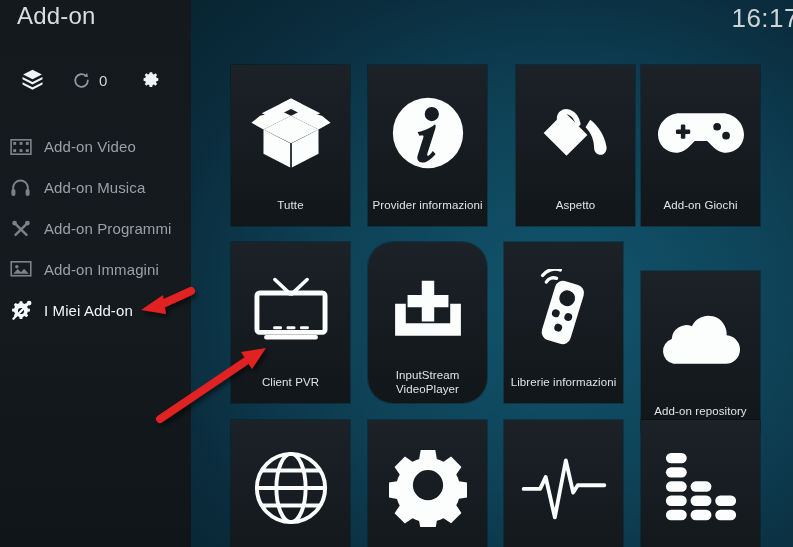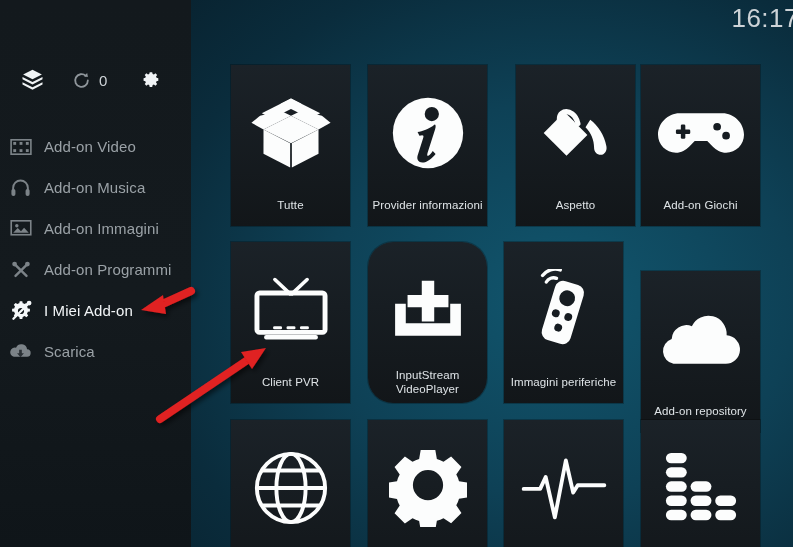--- a/index.html
+++ b/index.html
@@ -79,20 +79,21 @@
 </style>
 </head>
 <body>
 
 <div id="screen">
 
   <div id="clock">16:17</div>
 
   <div id="sidebar">
 
+    <div id="page-title">Add-on</div>
 
     <div id="toolbar">
 
       <div class="tb-item tb-box">
         <span>
           <svg width="25" height="25" viewBox="0 0 24 24">
             <path fill="#f0f3f5" d="M12 1.6 3 6.2l9 4.6 9-4.6z"></path>
             <path fill="#f0f3f5" d="M2.4 8.6v2.3l9.6 4.9 9.6-4.9V8.6l-9.6 4.8z"></path>
             <path fill="#f0f3f5" d="M2.4 13.6v2.3l9.6 4.9 9.6-4.9v-2.3l-9.6 4.8z"></path>
           </svg>
@@ -143,65 +144,56 @@
             <path fill="none" stroke="#7c8388" stroke-width="2.2" d="M3.6 15.5v-3.2a8.4 8.4 0 0 1 16.8 0v3.2"></path>
             <rect x="1.6" y="13.6" width="4.6" height="8" rx="2.2" fill="#7c8388"></rect>
             <rect x="17.8" y="13.6" width="4.6" height="8" rx="2.2" fill="#7c8388"></rect>
           </svg>
         </span>
         <span class="menu-label">Add-on Musica</span>
       </div>
 
       <div class="menu-item">
         <span class="menu-ico">
-          <svg width="22" height="19" viewBox="0 0 24 21">
-            <rect x="1.2" y="2" width="21.6" height="15.4" fill="none" stroke="#7c8388" stroke-width="1.8"></rect>
-            <circle cx="7.4" cy="7.4" r="1.9" fill="#7c8388"></circle>
-            <path fill="#7c8388" d="M3.4 15.2l5-5.2 3.6 3.6 3.4-3.8 5.2 5.4z"></path>
-          </svg>
-        </span>
-        <span class="menu-label">Add-on Immagini</span>
-      </div>
-
-      <div class="menu-item">
-        <span class="menu-ico">
           <svg width="22" height="22" viewBox="0 0 24 24">
             <g stroke="#7c8388" stroke-width="2.6" stroke-linecap="round">
               <path d="M5 5.5l13 13"></path>
               <path d="M19 5.5l-13 13"></path>
             </g>
             <circle cx="5" cy="5.5" r="2.6" fill="#7c8388"></circle>
             <circle cx="19" cy="5.5" r="2.6" fill="#7c8388"></circle>
           </svg>
         </span>
         <span class="menu-label">Add-on Programmi</span>
       </div>
 
+      <div class="menu-item">
+        <span class="menu-ico">
+          <svg width="22" height="19" viewBox="0 0 24 21">
+            <rect x="1.2" y="2" width="21.6" height="15.4" fill="none" stroke="#7c8388" stroke-width="1.8"></rect>
+            <circle cx="7.4" cy="7.4" r="1.9" fill="#7c8388"></circle>
+            <path fill="#7c8388" d="M3.4 15.2l5-5.2 3.6 3.6 3.4-3.8 5.2 5.4z"></path>
+          </svg>
+        </span>
+        <span class="menu-label">Add-on Immagini</span>
+      </div>
+
       <div class="menu-item selected">
         <span class="menu-ico">
           <svg width="24" height="24" viewBox="0 0 24 24">
             <path fill="#f5f8fa" d="M13.3 2.2h-2.6l-.4 2.1c-.7.2-1.3.4-1.9.8L6.6 3.9 4.8 5.7l1.2 1.8c-.4.6-.6 1.2-.8 1.9l-2.1.4v2.6l2.1.4c.2.7.4 1.3.8 1.9l-1.2 1.8 1.8 1.8 1.8-1.2c.6.4 1.2.6 1.9.8l.4 2.1h2.6l.4-2.1c.7-.2 1.3-.4 1.9-.8l1.8 1.2 1.8-1.8-1.2-1.8c.4-.6.6-1.2.8-1.9l2.1-.4v-2.6l-2.1-.4c-.2-.7-.4-1.3-.8-1.9l1.2-1.8-1.8-1.8-1.8 1.2c-.6-.4-1.2-.6-1.9-.8zM12 15.1a3.1 3.1 0 1 1 0-6.2 3.1 3.1 0 0 1 0 6.2z"></path>
             <g stroke="#f5f8fa" stroke-width="2.3" stroke-linecap="round">
               <path d="M4.4 19.8L19.4 4.8"></path>
             </g>
             <circle cx="20.1" cy="4.1" r="2.4" fill="#f5f8fa"></circle>
           </svg>
         </span>
         <span class="menu-label">I Miei Add-on</span>
       </div>
 
-      <div class="menu-item">
-        <span class="menu-ico">
-          <svg width="23" height="21" viewBox="0 0 24 22">
-            <path fill="#7c8388" d="M18.9 8.6A6.1 6.1 0 0 0 7.3 7 4.9 4.9 0 0 0 5 16.6h13.4a4 4 0 0 0 .5-8z"></path>
-            <path fill="#2a3035" d="M10.6 9.2h2.8v3.6h2.2L12 17l-3.6-4.2h2.2z"></path>
-          </svg>
-        </span>
-        <span class="menu-label">Scarica</span>
-      </div>
 
     </div>
   </div>
 
   <div id="grid">
 
     <div class="tile" style="left:0px;   top:0px;">
       <div class="tile-ico">
         <svg width="86" height="80" viewBox="0 0 100 92">
           <path fill="#fcfdfd" d="M50 6 16 23l12 6 34-17z"></path>
@@ -294,21 +286,21 @@
             <circle cx="31" cy="50" r="4.2" fill="#161c21"></circle>
             <circle cx="45" cy="50" r="4.2" fill="#161c21"></circle>
             <circle cx="38" cy="64" r="4.2" fill="#161c21"></circle>
           </g>
           <g fill="none" stroke="#fcfdfd" stroke-width="3.6" stroke-linecap="round">
             <path d="M20 14a9 9 0 0 1 11-4"></path>
             <path d="M16 7a17 17 0 0 1 19-6"></path>
           </g>
         </svg>
       </div>
-      <div class="tile-label">Immagini periferiche</div>
+      <div class="tile-label">Librerie informazioni</div>
     </div>
 
     <div class="tile" style="left:410px; top:177px;margin-top:29px;">
       <div class="tile-ico">
         <svg width="88" height="60" viewBox="0 0 96 64">
           <path fill="#fcfdfd" d="M76 28a20 20 0 0 0-38-10A16 16 0 0 0 16 32a14 14 0 0 0 2 27h56a15.5 15.5 0 0 0 2-31z"></path>
         </svg>
       </div>
       <div class="tile-label">Add-on repository</div>
     </div>

